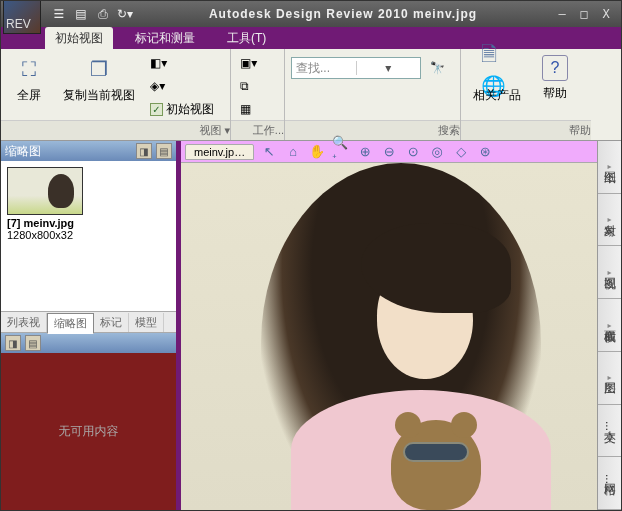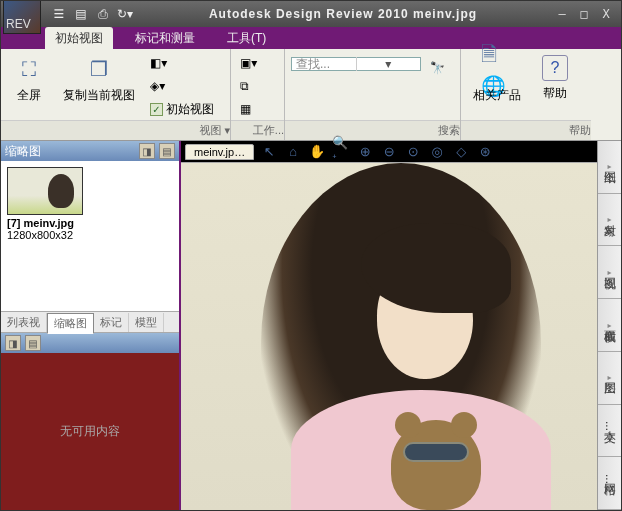--- a/index.html
+++ b/index.html
@@ -20,43 +20,43 @@
 
 .ribbon { height: 92px; background: #efefe7; border-bottom: 1px solid #999; display: flex; }
 .rgroup { border-right: 1px solid #bbb; display: flex; flex-direction: column; justify-content: space-between; padding: 4px 6px 0 6px; }
 .rgroup-body { display: flex; align-items: flex-start; gap: 6px; flex:1; }
 .rgroup-label { text-align: right; color: #666; font-size: 11px; padding: 2px 0; border-top: 1px solid #ccc; background:#e4e4da; margin: 0 -6px; }
 .big-btn { display:flex; flex-direction:column; align-items:center; gap:4px; padding: 2px 6px; cursor:pointer; min-width:44px; }
 .big-ico { width:32px; height:28px; display:flex; align-items:center; justify-content:center; font-size:20px; color:#4a6a9a; }
 .small-col { display:flex; flex-direction:column; gap:3px; }
 .small-row { display:flex; align-items:center; gap:3px; cursor:pointer; height:20px; padding:0 3px; }
 .chk { width:13px; height:13px; border:1px solid #7a9a5a; background:#dfe8d0; display:inline-flex; align-items:center; justify-content:center; color:#2a6a2a; font-size:10px; }
-.search-box { display:flex; align-items:center; border:1px solid #8aa; background:#fff; height:14px; width:130px; }
+.search-box { display:flex; align-items:center; border:1px solid #8aa; background:#fff; height:22px; width:130px; }
 .search-box span { flex:1; padding:0 4px; color:#888; }
 .search-box .dd { width:16px; text-align:center; color:#555; border-left:1px solid #ccc; }
 .binoc { width:22px; height:22px; display:flex; align-items:center; justify-content:center; cursor:pointer; }
 
 .workspace { display:flex; height: calc(511px - 26px - 22px - 92px - 2px); }
-.left { width: 180px; background:#eaeaea; border-right:2px solid #701a75; display:flex; flex-direction:column; }
+.left { width: 180px; background:#eaeaea; border-right:5px solid #701a75; display:flex; flex-direction:column; }
 .panel-hdr { height:20px; background:linear-gradient(#9ab8d8,#6a8ab8); color:#fff; display:flex; align-items:center; padding:0 4px; gap:4px; }
 .panel-hdr .ttl { flex:1; }
 .panel-hdr .pbtn { width:16px; height:16px; background:#d8d0b8; border:1px solid #888; display:flex; align-items:center; justify-content:center; color:#555; cursor:pointer; font-size:10px; }
 .thumbs { flex:0 0 150px; background:#fff; padding:6px; }
 .thumb { width:80px; }
 .thumb-img { width:76px; height:48px; border:1px solid #333; background:linear-gradient(#e8e8d8 60%, #c8d88a); position:relative; overflow:hidden; }
 .thumb-img::after { content:""; position:absolute; right:8px; top:6px; width:26px; height:34px; background:#3a3028; border-radius:50% 50% 40% 40%; }
 .thumb-lbl { font-weight:bold; font-size:11px; margin-top:2px; }
 .thumb-dim { font-size:11px; }
 .midtabs { height:22px; background:#eaeaea; border-top:1px solid #aaa; border-bottom:1px solid #aaa; display:flex; align-items:center; }
 .mtab { padding:2px 6px; color:#666; cursor:pointer; border-right:1px solid #ccc; font-size:11px; }
 .mtab.active { border:1px solid #888; background:#fff; border-bottom:1px solid #fff; position:relative; top:1px; }
 .props-body { flex:1; background:#7f1d1d; display:flex; align-items:center; justify-content:center; color:#aaa; font-size:14px; }
 
 .center { flex:1; background:#e8e8d8; display:flex; flex-direction:column; position:relative; }
-.doc-tool { height:22px; background:#000000; border-bottom:1px solid #aaa; display:flex; align-items:center; gap:6px; padding:0 4px; }
+.doc-tool { height:22px; background:#f0abfc; border-bottom:1px solid #aaa; display:flex; align-items:center; gap:6px; padding:0 4px; }
 .doc-tab { padding:1px 8px; border:1px solid #aaa; background:#f4f0e0; border-radius:2px 2px 0 0; font-size:11px; }
 .tool-ico { width:18px; height:18px; display:flex; align-items:center; justify-content:center; color:#4a6a9a; cursor:pointer; font-size:13px; }
 .canvas { flex:1; position:relative; overflow:hidden; background:#ece8d4; }
 .portrait-bg { position:absolute; inset:0; background:linear-gradient(#e8e4d0,#e0dcc8); }
 .hair { position:absolute; left:80px; top:0; width:280px; height:360px; background:radial-gradient(ellipse at 50% 30%, #2a2018 45%, #4a3828 60%, transparent 75%); border-radius:50% 50% 45% 45%; }
 .face { position:absolute; left:196px; top:96px; width:96px; height:120px; background:#f2dfc8; border-radius:48% 52% 50% 50%; }
 .bangs { position:absolute; left:180px; top:60px; width:150px; height:90px; background:#2a2018; border-radius:50% 50% 30% 60%; }
 .body-p { position:absolute; left:110px; bottom:0; width:260px; height:120px; background:#f0c8d0; border-radius:50% 50% 0 0; }
 .bear { position:absolute; left:210px; bottom:0; width:90px; height:90px; background:#9a7a4a; border-radius:50% 50% 40% 40%; }
 .bear::before,.bear::after{content:"";position:absolute;width:26px;height:26px;background:#9a7a4a;border-radius:50%;top:-8px;}

